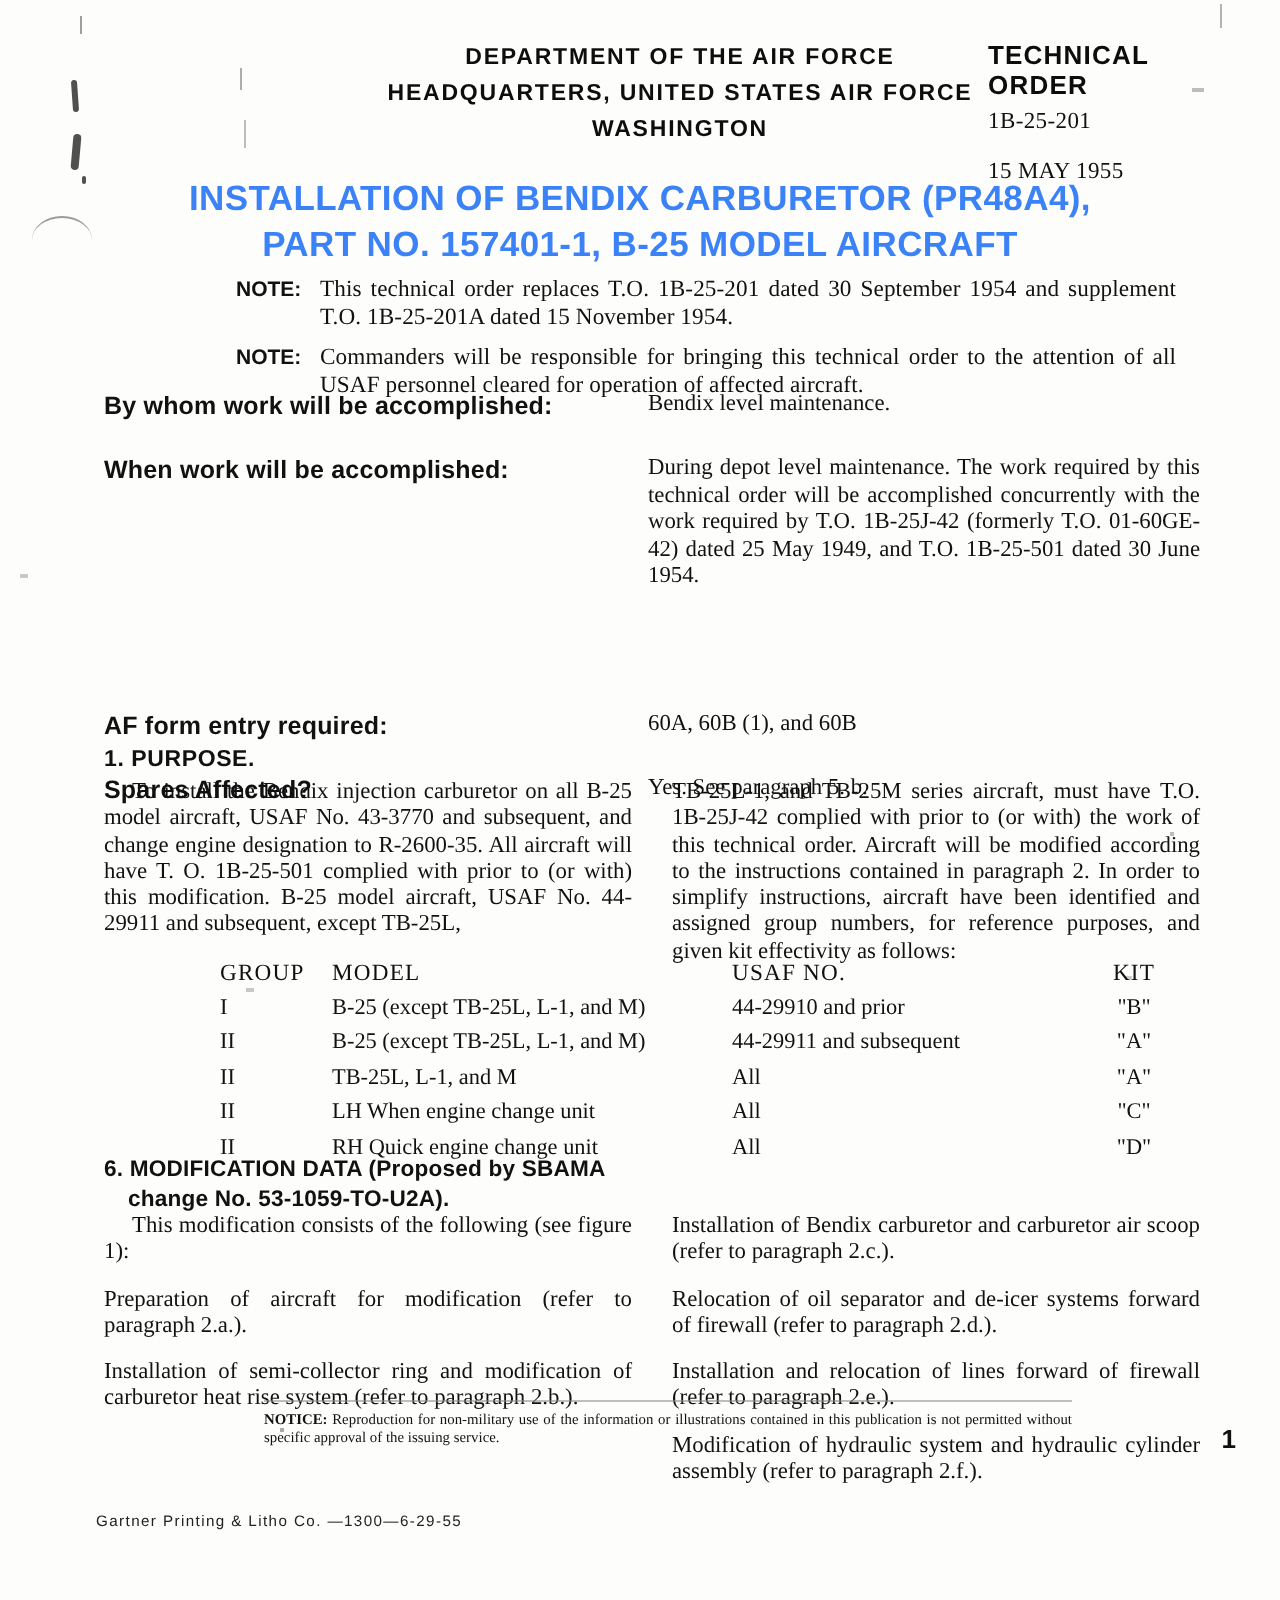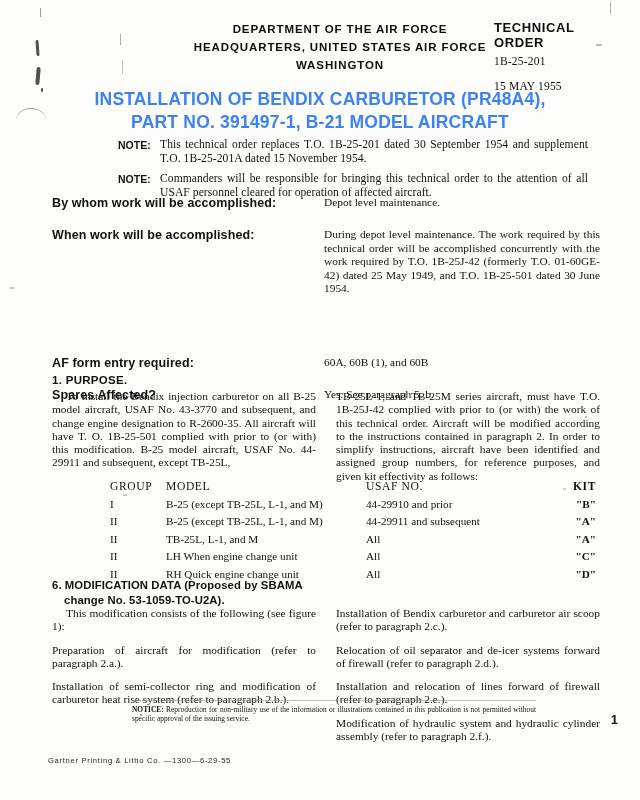--- a/index.html
+++ b/index.html
@@ -119,21 +119,21 @@
   .col { width: 264px; font-size: 11.4px; line-height: 13.3px; text-align: justify; }
   .col p { margin: 0; text-indent: 14px; }
   .col p.noind { text-indent: 0; }
 
   
   .tbl { position: absolute; left: 110px; top: 478px; width: 498px; font-size: 11.2px; }
   .tbl .trow { display: flex; line-height: 17.6px; }
   .tbl .c-group { width: 56px; flex: none; }
   .tbl .c-model { width: 200px; flex: none; }
   .tbl .c-usaf  { width: 172px; flex: none; }
-  .tbl .c-kit   { width: 58px; flex: none; text-align: right; font-weight: bold; }
+  .tbl .c-kit   { width: 58px; flex: none; text-align: center; }
   .tbl .hdrow { font-weight: normal; letter-spacing: .6px; }
   .tbl .hdrow .c-group,
   .tbl .hdrow .c-model,
   .tbl .hdrow .c-usaf,
   .tbl .hdrow .c-kit { font-size: 11.6px; }
 
   
   .sec2-head {
     position: absolute; left: 52px; top: 578px; width: 266px;
     font-family: "Liberation Sans", "DejaVu Sans", sans-serif;
@@ -196,38 +196,38 @@
     </div>
     <div class="hdr-right">
       <div class="to-label">TECHNICAL ORDER</div>
       <div class="to-num">1B-25-201</div>
       <div class="to-date">15 MAY 1955</div>
     </div>
   </div>
 
   <div class="title">
     <div>INSTALLATION OF BENDIX CARBURETOR (PR48A4),</div>
-    <div>PART NO. 391497-1, B-21 MODEL AIRCRAFT</div>
+    <div>PART NO. 157401-1, B-25 MODEL AIRCRAFT</div>
   </div>
 
   <div class="notes">
     <div class="note-row">
       <div class="note-lbl">NOTE:</div>
       <div class="note-txt">This technical order replaces T.O. 1B-25-201 dated 30 September 1954 and supplement T.O. 1B-25-201A dated 15 November 1954.</div>
     </div>
     <div class="note-row">
       <div class="note-lbl">NOTE:</div>
       <div class="note-txt">Commanders will be responsible for bringing this technical order to the attention of all USAF personnel cleared for operation of affected aircraft.</div>
     </div>
   </div>
 
   <div class="qa">
     <div class="qa-row r1">
       <div class="qa-q">By whom work will be accomplished:</div>
-      <div class="qa-a plain">Depot level maintenance.</div>
+      <div class="qa-a plain">Bendix level maintenance.</div>
     </div>
     <div class="qa-row r2">
       <div class="qa-q">When work will be accomplished:</div>
       <div class="qa-a">During depot level maintenance. The work required by this technical order will be accomplished concurrently with the work required by T.O. 1B-25J-42 (formerly T.O. 01-60GE-42) dated 25 May 1949, and T.O. 1B-25-501 dated 30 June 1954.</div>
     </div>
     <div class="qa-row r3" style="margin-top:60px">
       <div class="qa-q">AF form entry required:</div>
       <div class="qa-a plain">60A, 60B (1), and 60B</div>
     </div>
     <div class="qa-row">

